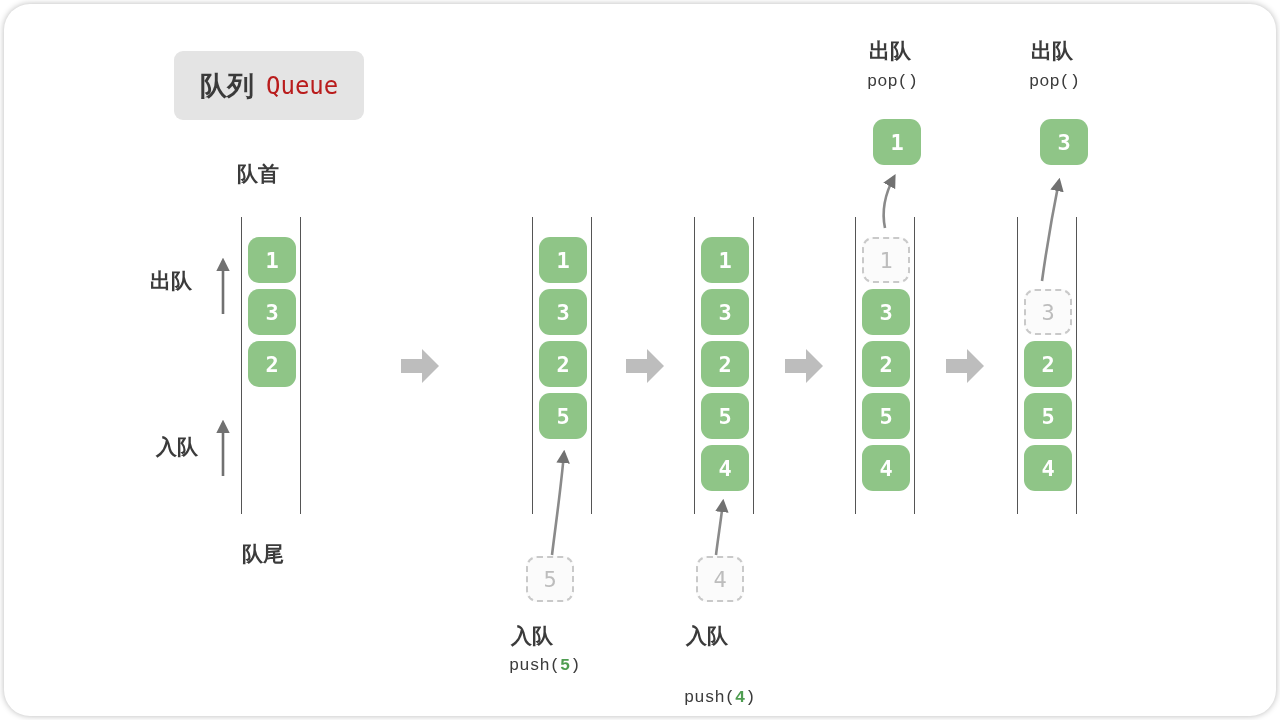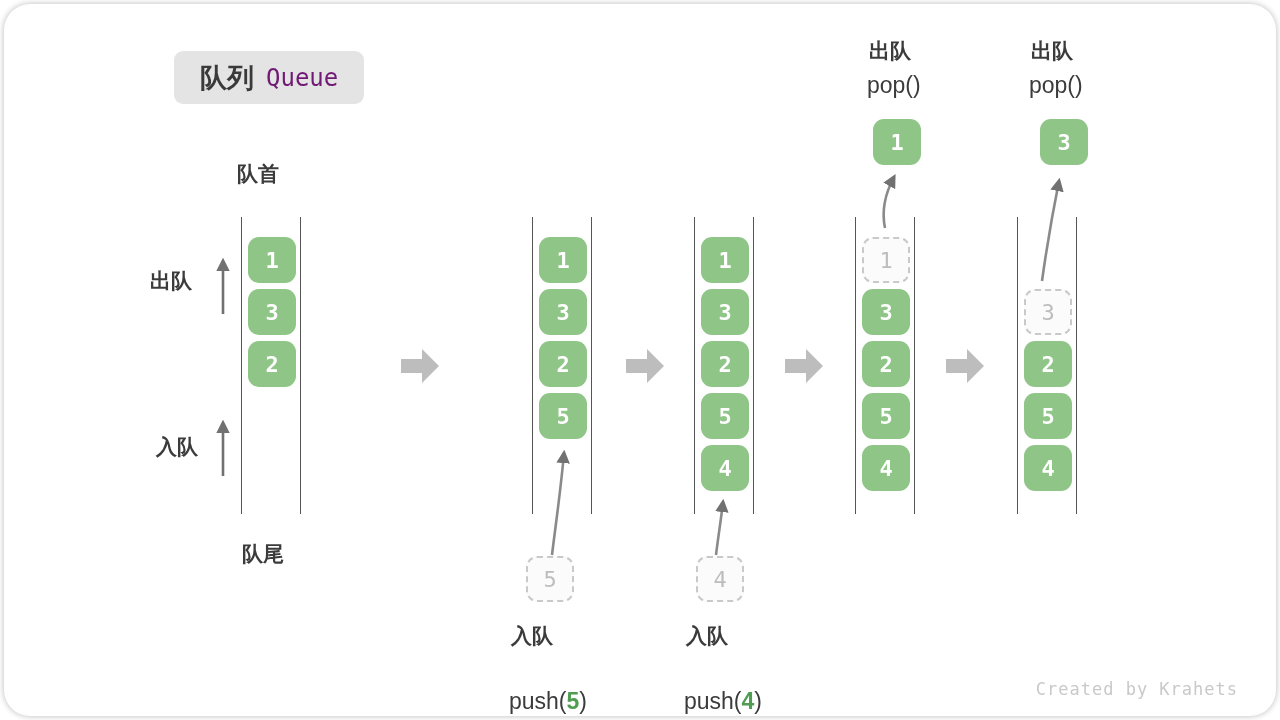--- a/index.html
+++ b/index.html
@@ -8,31 +8,31 @@
     font-family:"Liberation Sans",sans-serif;background:#fff;
   }
   #card{
     position:absolute;left:4px;top:4px;right:4px;bottom:4px;
     background:#ffffff;border-radius:26px;
     box-shadow:0 0 6px rgba(0,0,0,.28);
   }
   .title-badge{
     position:absolute;left:170px;top:47px;height:53px;
     background:#e4e4e4;border-radius:9px;
-    display:flex;align-items:center;padding:0 26px;gap:12px;
+    display:flex;align-items:center;padding:8px 26px;gap:12px;
   }
   .title-zh{font-size:27px;font-weight:700;color:#3a3a3a;}
-  .title-en{font-family:"DejaVu Sans Mono",monospace;font-size:24px;color:#701a75;}
+  .title-en{font-family:"DejaVu Sans Mono",monospace;font-size:24px;color:#b91c1c;}
   .cn-label{
     position:absolute;font-size:21px;font-weight:700;color:#3b3b3b;
     white-space:nowrap;
   }
   .code{
-    position:absolute;font-family:Liberation Sans, sans-serif;
-    font-size:23px;color:#3b3b3b;white-space:nowrap;font-weight:500;
+    position:absolute;font-family:Liberation Mono, monospace;
+    font-size:17px;color:#3b3b3b;white-space:nowrap;font-weight:500;
   }
   .code .arg{color:#4f9d51;font-weight:700;}
   .channel{
     position:absolute;width:58px;height:297px;top:213px;
     border-left:1.5px solid #555;border-right:1.5px solid #555;
   }
   .box{
     position:absolute;width:48px;height:46px;border-radius:11px;
     background:#8fc587;color:#ffffff;
     font-family:"DejaVu Sans Mono",monospace;font-size:22px;font-weight:700;
@@ -76,21 +76,21 @@
     </div>
 
     <div>
       <div class="channel" style="left:528px;"></div>
       <div class="box" style="left:535px;top:233px;">1</div>
       <div class="box" style="left:535px;top:285px;">3</div>
       <div class="box" style="left:535px;top:337px;">2</div>
       <div class="box" style="left:535px;top:389px;">5</div>
       <div class="ghost" style="left:522px;top:552px;">5</div>
       <div class="cn-label" style="left:507px;top:618px;">入队</div>
-      <div class="code" style="left:505px;top:652px;margin-top:32px;"><span>push(</span><span class="arg">5</span><span>)</span></div>
+      <div class="code" style="left:505px;top:652px;"><span>push(</span><span class="arg">5</span><span>)</span></div>
     </div>
 
     <div>
       <div class="channel" style="left:690px;"></div>
       <div class="box" style="left:697px;top:233px;">1</div>
       <div class="box" style="left:697px;top:285px;">3</div>
       <div class="box" style="left:697px;top:337px;">2</div>
       <div class="box" style="left:697px;top:389px;">5</div>
       <div class="box" style="left:697px;top:441px;">4</div>
       <div class="ghost" style="left:692px;top:552px;">4</div>
@@ -141,15 +141,14 @@
         </marker>
       </defs>
       <path d="M219,310 L219,257" stroke="#717171" stroke-width="2.6" fill="none" marker-end="url(#ah)"></path>
       <path d="M219,472 L219,419" stroke="#717171" stroke-width="2.6" fill="none" marker-end="url(#ah)"></path>
       <path d="M548,551 C552,518 557,484 560,449" stroke="#8a8a8a" stroke-width="2.6" fill="none" marker-end="url(#ah)"></path>
       <path d="M712,551 C714,534 717,516 719,498" stroke="#8a8a8a" stroke-width="2.6" fill="none" marker-end="url(#ah)"></path>
       <path d="M881,224 C877,205 882,188 890,173" stroke="#8a8a8a" stroke-width="2.6" fill="none" marker-end="url(#ah)"></path>
       <path d="M1038,277 C1043,241 1049,207 1055,177" stroke="#8a8a8a" stroke-width="2.6" fill="none" marker-end="url(#ah)"></path>
     </svg>
 
-    <div class="watermark">Created by Krahets</div>
   </div>
 </div>
 
 </body></html>

